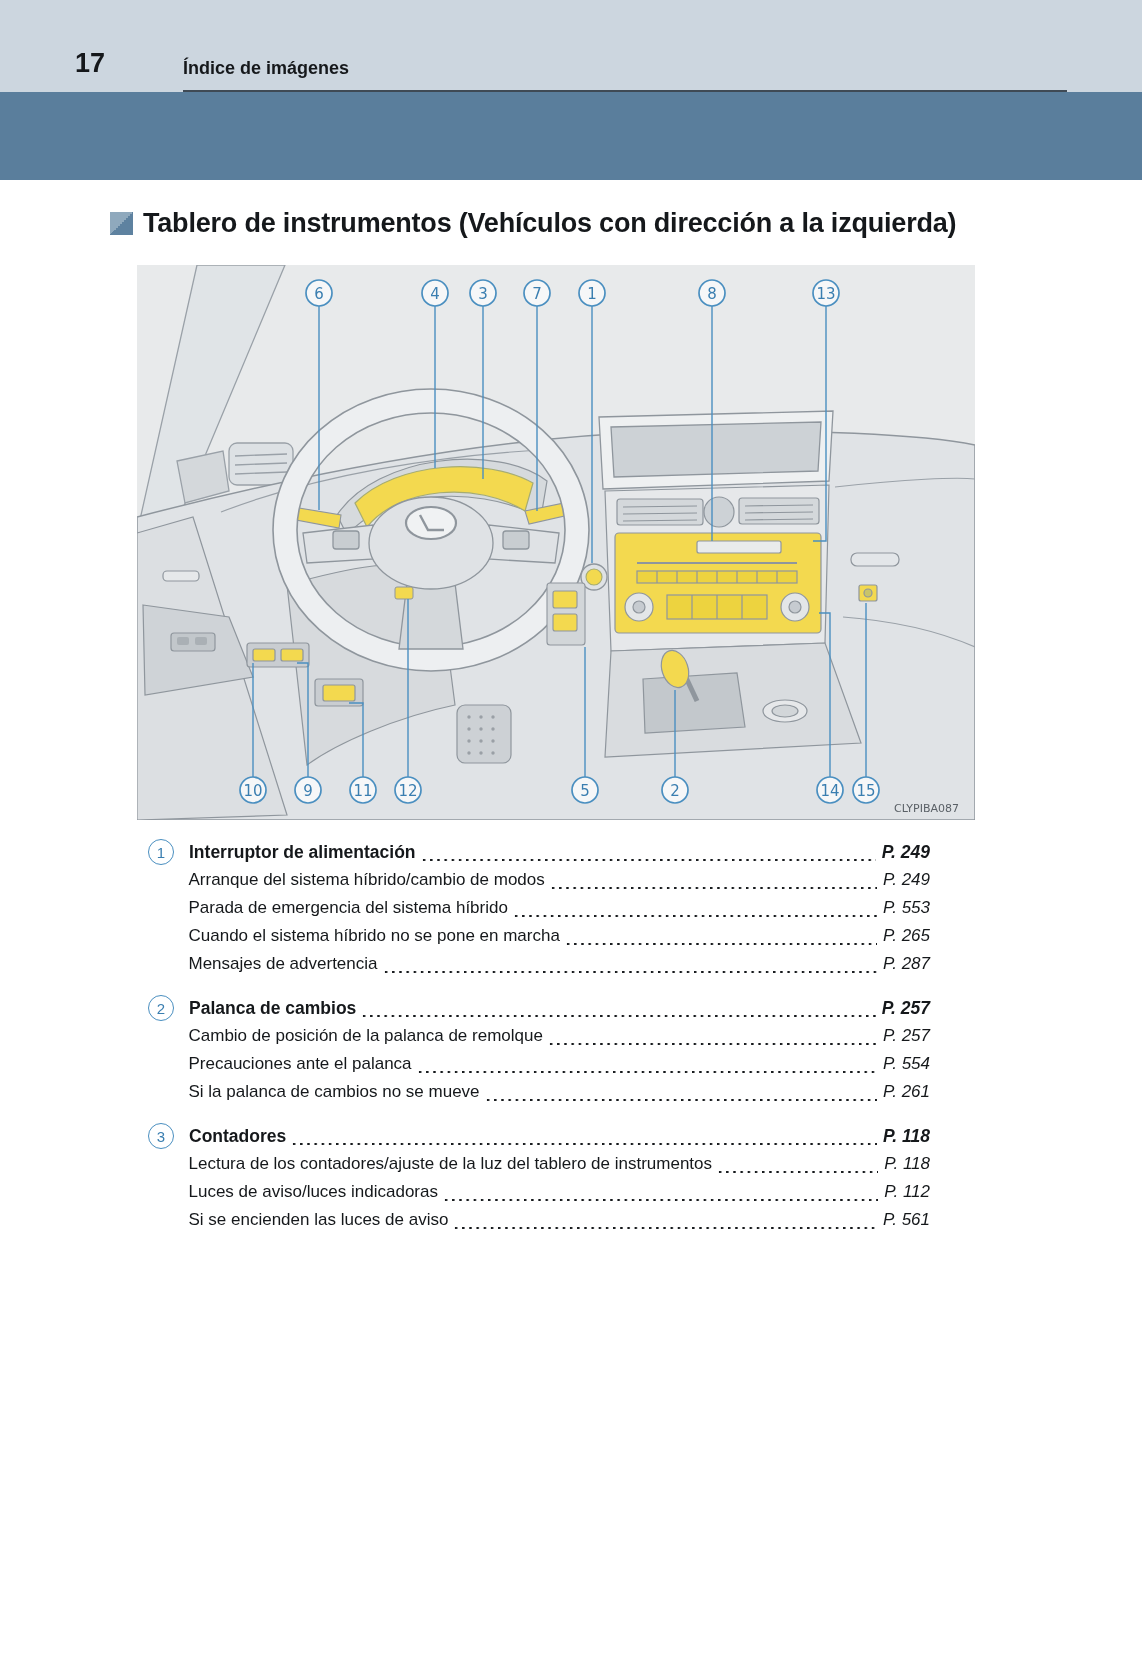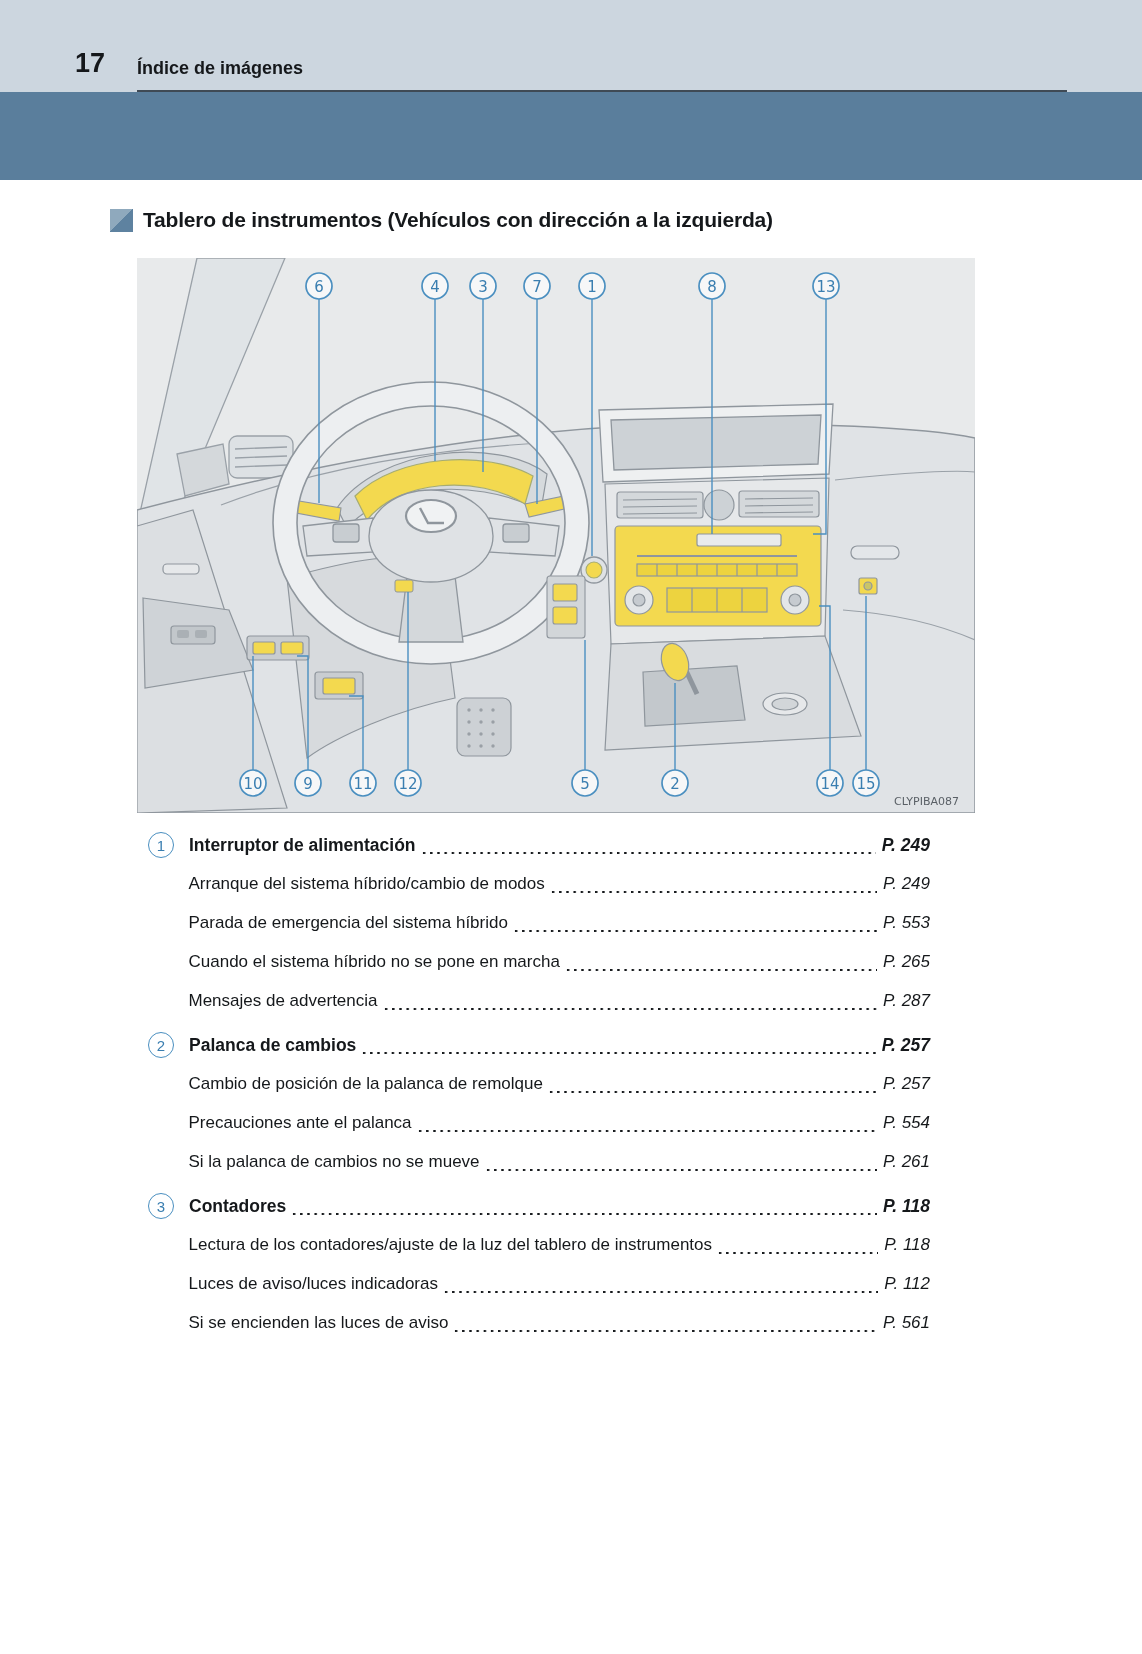--- a/index.html
+++ b/index.html
@@ -10,44 +10,44 @@
   }
   .page{position:relative;width:1142px;height:1654px;overflow:hidden;}
 
   
   .band-light{
     height:92px;background:#ccd6df;display:flex;align-items:flex-end;
     padding:0 75px;box-sizing:border-box;
   }
   .page-num{font-size:27px;font-weight:bold;padding-bottom:13px;color:#15181b;}
   .header-rule{
-    flex:1;margin-left:32px;border-bottom:2px solid #3f4a55;
+    flex:1;margin-left:78px;border-bottom:2px solid #3f4a55;
     padding-bottom:11px;display:flex;align-items:flex-end;
   }
   .header-title{font-size:18px;font-weight:bold;color:#15181b;}
   .band-dark{height:88px;background:#5a7e9c;}
 
   
   .section-head{margin:28px 60px 0 110px;display:flex;align-items:center;gap:10px;}
   .bullet-square{
     width:23px;height:23px;flex:none;
     background:linear-gradient(135deg,#8fa9bd 0 50%,#5e82a0 50% 100%);
   }
-  .section-title{font-size:21px;font-weight:bold;letter-spacing:-0.2px;}
+  .section-title{font-size:27px;font-weight:bold;letter-spacing:-0.2px;}
 
   
   .diagram-wrap{margin:26px 0 0 137px;width:838px;height:555px;}
 
   
   .index{margin:18px 212px 0 148px;}
   .entry{margin-top:16px;}
   .entry:first-child{margin-top:0;}
   .row{display:flex;align-items:baseline;line-height:28px;}
   .row.main{font-weight:bold;font-size:17.5px;}
-  .row.sub{font-size:17px;margin-top:11px;}
+  .row.sub{font-size:17px;margin-top:0;}
   .cnum{
     width:24px;height:24px;border:1.6px solid #4a8fc0;border-radius:50%;
     color:#3a7eb0;font-weight:normal;font-size:15px;line-height:1;
     display:flex;align-items:center;justify-content:center;
     align-self:center;margin-right:15px;flex:none;
   }
   .indent{width:40.5px;flex:none;}
   .etitle,.stext{white-space:nowrap;}
   .pg{white-space:nowrap;margin-left:3px;font-style:italic;}
   .leader{

